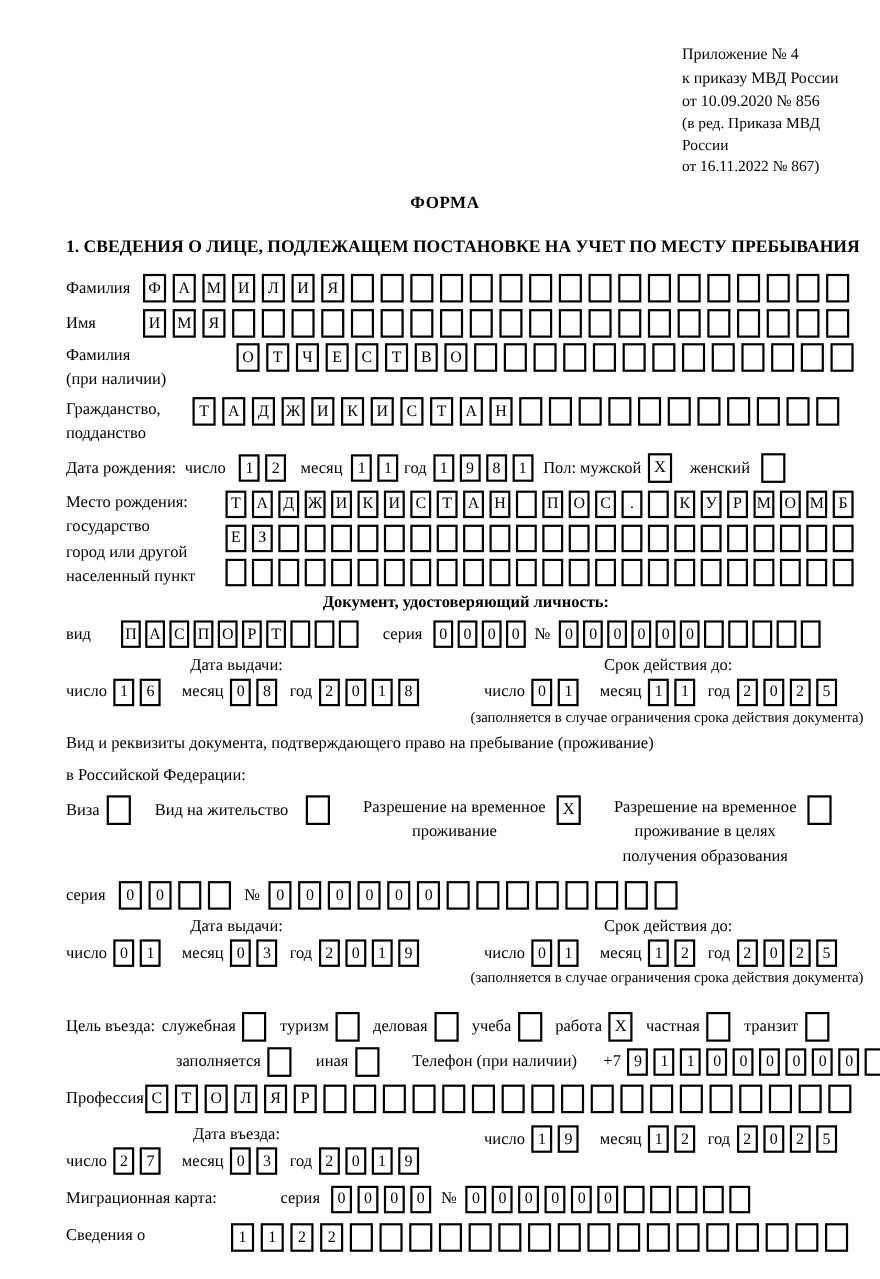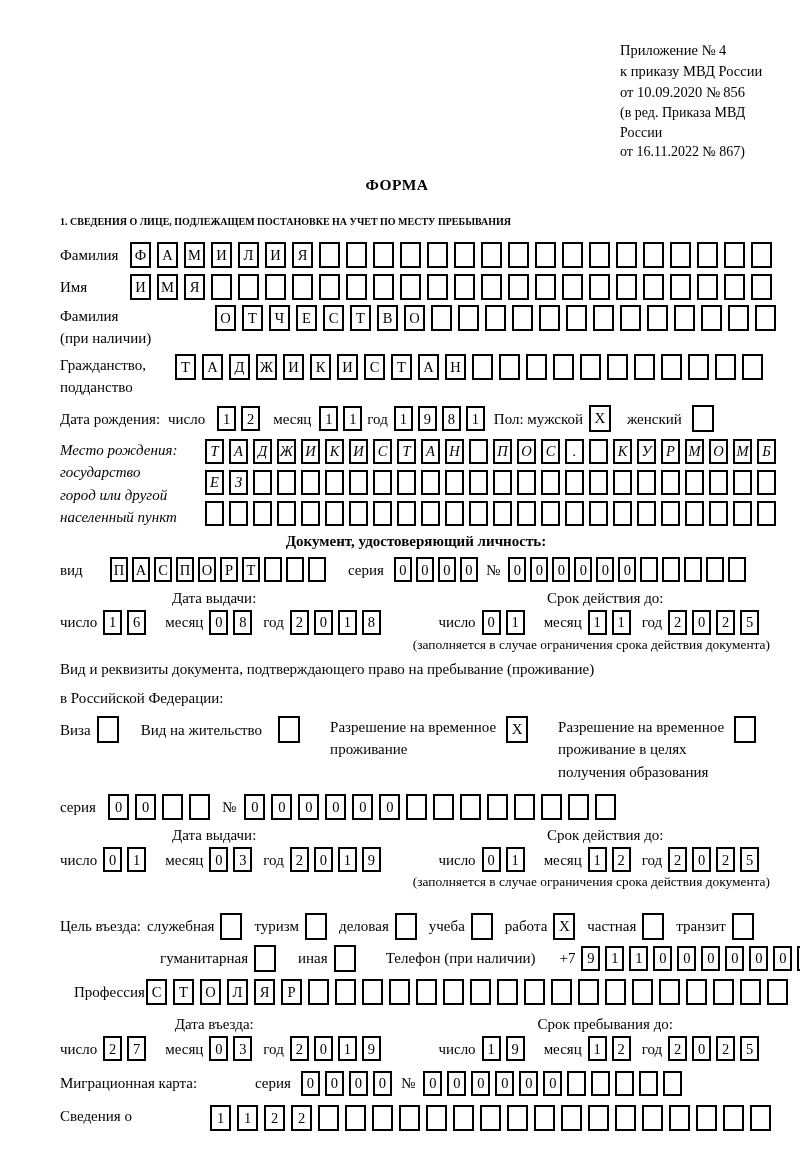--- a/index.html
+++ b/index.html
@@ -2,38 +2,38 @@
 <html><head>
 <meta charset="utf-8">
 <style>
   * { box-sizing: border-box; }
   html,body { margin:0; padding:0; background:#fff; }
   body {
     width:800px; height:1163px;
     font-family:"Liberation Serif","DejaVu Serif",serif;
     color:#000; font-size:15px;
   }
-  .page { width:800px; height:1163px; padding:40px 28px 0 60px; overflow:hidden; }
+  .page { width:800px; height:1163px; padding:40px 13px 0 60px; overflow:hidden; }
 
   
   .annex { margin-left:560px; line-height:1.45; font-size:14.5px; }
   .annex-sub { font-size:14px; line-height:1.4; }
   .forma { text-align:center; padding-right:38px; font-weight:bold; font-size:15.5px; margin-top:14px; letter-spacing:.5px; }
 
   
   .title { text-align:center; font-weight:bold; font-size:15.5px; margin-top:16px; line-height:1.45; }
   .blank-line { display:inline-block; width:62px; border-bottom:2px solid #000; margin-left:10px; vertical-align:baseline; }
-  .sec-heading { font-weight:bold; font-size:10px; margin-top:22px; margin-bottom:14px; }
+  .sec-heading { font-weight:bold; font-size:16px; margin-top:22px; margin-bottom:14px; }
 
   
   .frow { display:flex; align-items:center; margin-bottom:4px; min-height:28px; }
   .frow.top { align-items:flex-start; }
   .lbl { flex:none; line-height:1.35; }
   .lbl2 { line-height:1.5; }
-  .w70 { width:70px; } .w72 { width:72px;margin-left:14px; } .w115 { width:115px; }
+  .w70 { width:70px; } .w72 { width:72px; } .w115 { width:115px; }
   .w145 { width:145px; } .w150 { width:150px; } .w155 { width:155px; } .w50 { width:50px; }
 
   
   .cells { display:flex; flex-wrap:nowrap; }
   .cell {
     display:inline-flex; flex:none; align-items:center; justify-content:center;
     width:21px; height:26px; border:2px solid #000; margin-right:6px;
     font-size:14.5px; line-height:1; background:#fff;
   }
   .cells.md .cell { width:19px; height:25px; margin-right:5px; }
@@ -46,21 +46,21 @@
   .dhead { text-align:center; margin-bottom:3px; }
   .dcol-l .dhead { margin-right:70px; }
   .dfields { display:flex; align-items:center; gap:6px; }
   .note-right { text-align:right; font-size:13.4px; margin-top:2px; padding-right:2px; }
 
   .center-bold { text-align:center; font-weight:bold; margin:4px 0 6px 0; }
   .para { line-height:1.7; margin-top:4px; }
 
   
   .opts { display:flex; align-items:flex-start; margin-top:4px; }
-  .opt-text { line-height:1.5; }
+  .opt-text { text-align:center; line-height:1.5; }
   .gap6 { width:6px; flex:none; } .gap10 { width:10px; flex:none; }
   .gap16 { width:16px; flex:none; } .gap24 { width:24px; flex:none; }
 
   .pair { display:flex; align-items:center; gap:6px; flex:none; }
 
   .stack { display:flex; flex-direction:column; gap:6px; }
 </style>
 </head>
 <body>
 
@@ -219,21 +219,21 @@
         <span class="cell">9</span>
         <span class="cell">8</span>
         <span class="cell">1</span>
       </span>
     <span class="lbl" style="margin-left:4px; margin-right:6px;">Пол: мужской</span>
     <span class="cell cb">X</span>
     <span class="lbl" style="margin:0 10px 0 10px;">женский</span>
     <span class="cell cb"></span>
   </div>
 
-  <div class="frow top" style="margin-top:6px;font-style:italic;">
+  <div class="frow top" style="margin-top:6px;">
     <span class="lbl lbl2 w145">
       <span>Место рождения:</span><br>
       <span>государство</span><br>
       <span>город или другой</span><br>
       <span>населенный пункт</span>
     </span>
     <span class="stack">
       <span class="cells md">
           <span class="cell">Т</span>
           <span class="cell">А</span>
@@ -538,21 +538,21 @@
     </span>
     <span class="gap6"></span>
     <span class="pair">
       <span class="lbl">транзит</span>
       <span class="cell cb"></span>
     </span>
   </div>
 
   <div class="frow" style="padding-left:100px; margin-top:4px;">
     <span class="pair">
-      <span class="lbl">гуманитарная</span>
+      <span class="lbl">заполняется</span>
       <span class="cell cb"></span>
     </span>
     <span class="gap16"></span>
     <span class="pair">
       <span class="lbl">иная</span>
       <span class="cell cb"></span>
     </span>
     <span class="gap24"></span>
     <span class="lbl">Телефон (при наличии)</span>
     <span class="gap24"></span>
@@ -618,21 +618,20 @@
         <span class="lbl">год</span>
         <span class="cells md">
             <span class="cell">2</span>
             <span class="cell">0</span>
             <span class="cell">1</span>
             <span class="cell">9</span>
           </span>
       </div>
     </div>
     <div class="dcol-r">
-      <div class="dhead">Срок пребывания до:</div>
       <div class="dfields">
         <span class="lbl">число</span>
         <span class="cells md">
             <span class="cell">1</span>
             <span class="cell">9</span>
           </span>
         <span class="lbl" style="margin-left:8px;">месяц</span>
         <span class="cells md">
             <span class="cell">1</span>
             <span class="cell">2</span>

